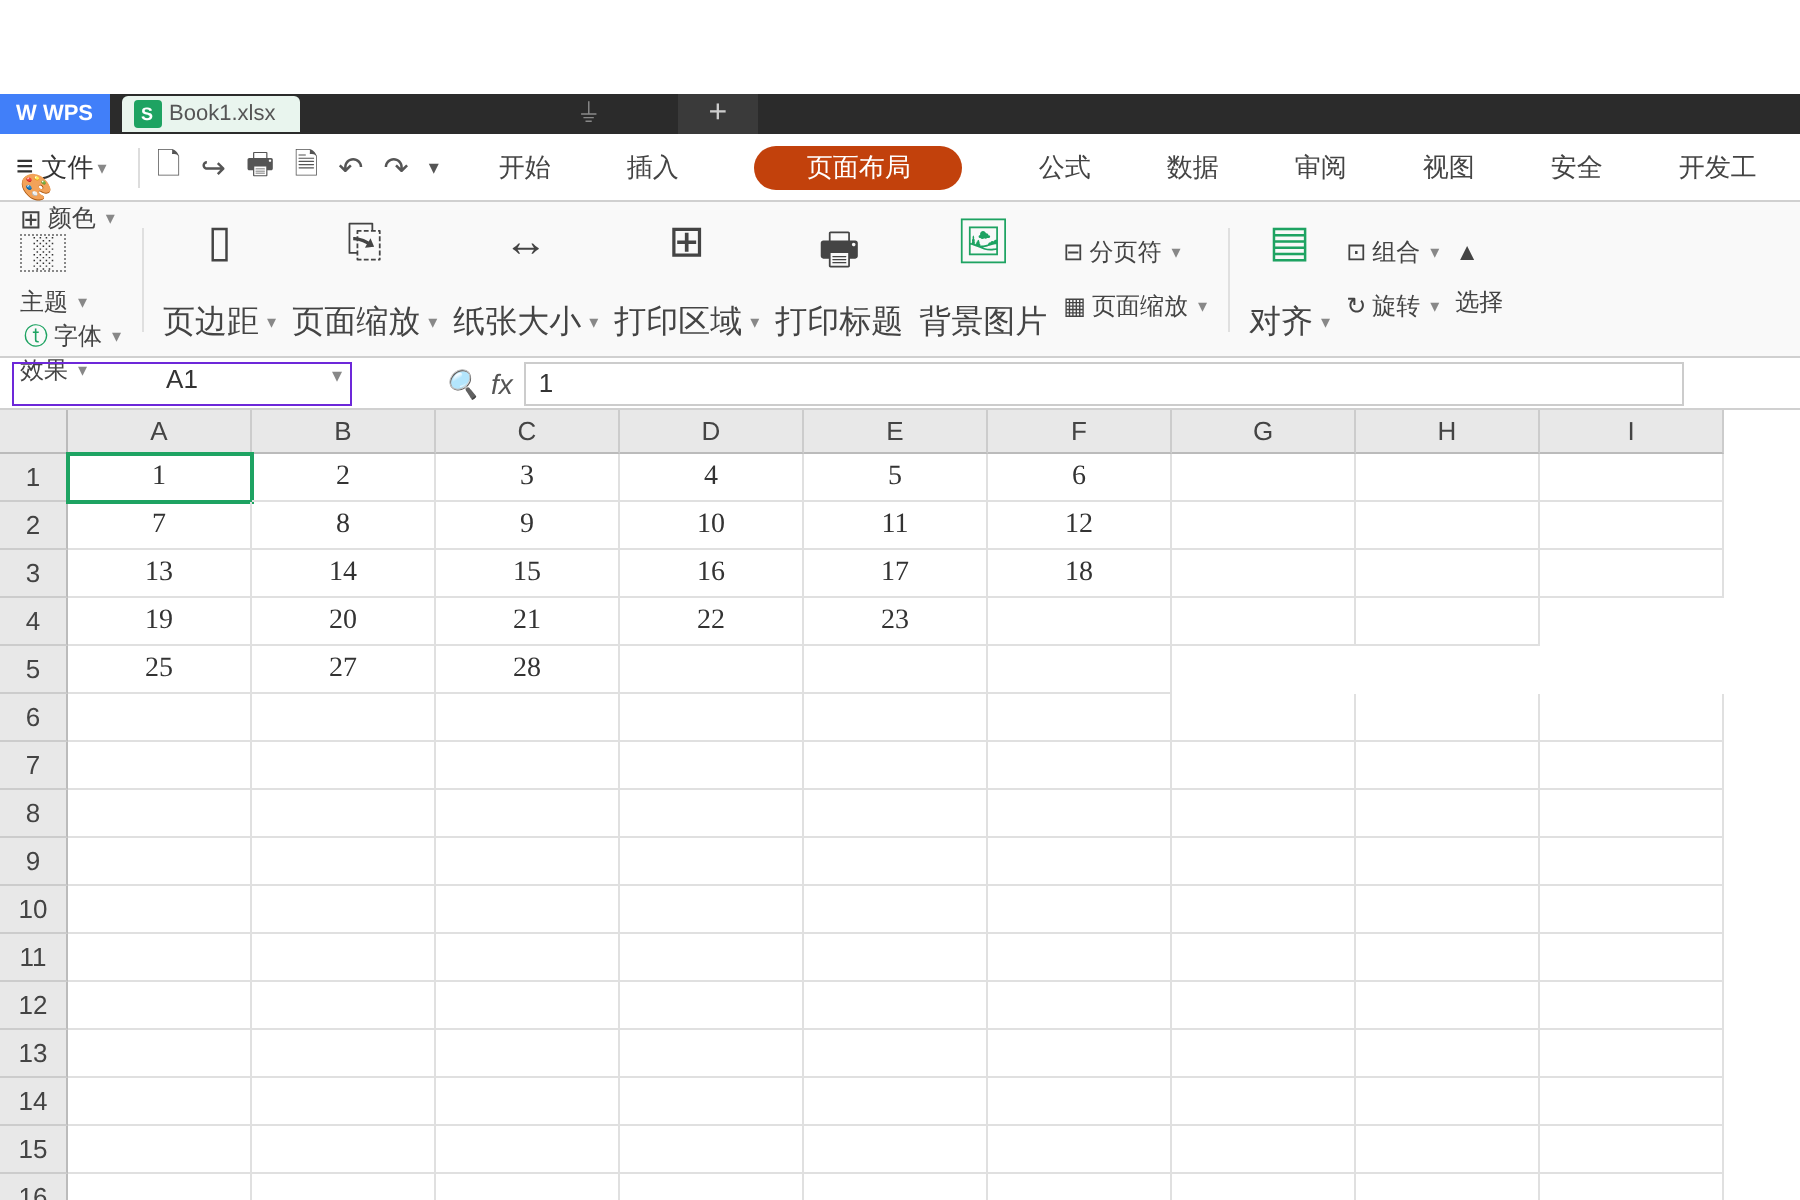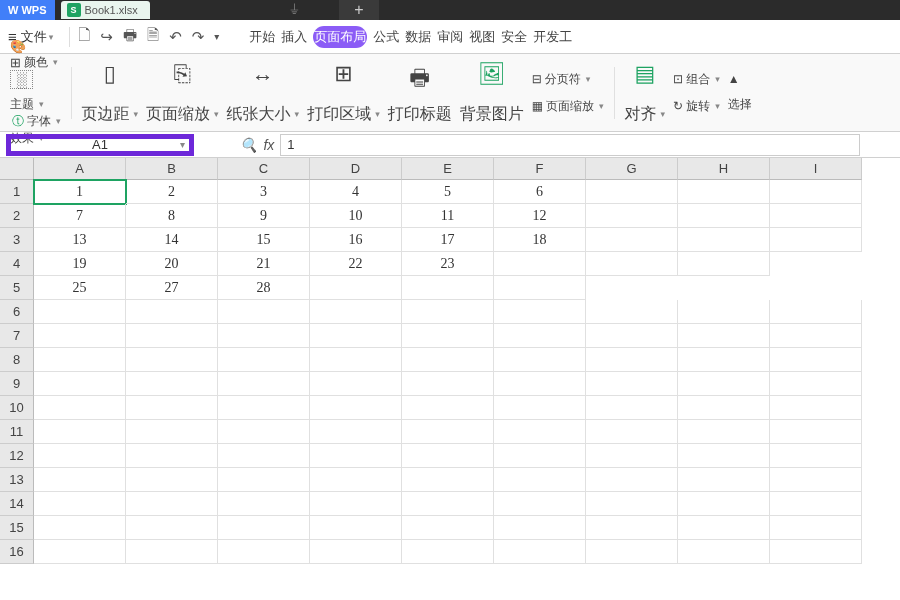--- a/index.html
+++ b/index.html
@@ -1,50 +1,50 @@
 <!DOCTYPE html>
 <html><head>
 <meta charset="utf-8">
 <style>
 * { box-sizing: border-box; margin: 0; padding: 0; font-family: "Microsoft YaHei", sans-serif; }
 body { background: #fff; width: 900px; height: 600px; overflow: hidden; font-size: 13px; color: #333; }
 
 
-.titlebar { height: 20px; background: #2b2b2b; display: flex; align-items: center; }
+.titlebar { height: 20px; background: #2b2b2b; display: flex; align-items: center; margin-top: 47px; }
 .titlebar .logo { background: #417ff9; color: #fff; padding: 0 8px; height: 20px; display: flex; align-items: center; font-size: 11px; font-weight: bold; }
 .titlebar .filetab { background: #e9f5ee; color: #555; margin-left: 6px; height: 18px; padding: 0 12px 0 6px; display: flex; align-items: center; font-size: 11px; border-radius: 3px 3px 0 0; }
 .titlebar .filetab .ficon { width: 14px; height: 14px; background: #1ea362; border-radius: 2px; margin-right: 4px; display: flex; align-items: center; justify-content: center; color: #fff; font-size: 9px; font-weight: bold; }
 .titlebar .mic { margin-left: 140px; color: #888; font-size: 13px; }
 .titlebar .plus { background: #3a3a3a; color: #ccc; width: 40px; height: 20px; display: flex; align-items: center; justify-content: center; margin-left: 40px; font-size: 16px; }
 
 
 .menubar { height: 34px; background: #fff; border-bottom: 1px solid #d0d0d0; display: flex; align-items: center; padding: 0 8px; }
 .menubar .fileMenu { display: flex; align-items: center; margin-right: 8px; cursor: pointer; }
 .menubar .hamb { font-size: 15px; margin-right: 4px; }
 .menubar .sep { width: 1px; height: 20px; background: #ddd; margin: 0 8px; }
 .menubar .qicons { display: flex; gap: 10px; align-items: center; }
 .menubar .qicons span { font-size: 15px; color: #555; cursor: pointer; }
-.menubar .tabs { display: flex; margin-left: 30px; gap: 6px; align-items: center; }
+.menubar .tabs { display: flex; margin-left: 30px; gap: 38px; align-items: center; }
 .menubar .tabs .tab { cursor: pointer; color: #444; }
-.menubar .tabs .tab.active { background: #8b5cf6; color: #fff; padding: 2px 1px; border-radius: 11px; }
+.menubar .tabs .tab.active { background: #c2410c; color: #fff; padding: 2px 26px; border-radius: 11px; }
 
 
 .ribbon { height: 78px; background: #f9f9f9; border-bottom: 1px solid #d0d0d0; display: flex; align-items: center; padding: 0 6px; }
 .rgroup { display: flex; flex-direction: column; align-items: center; padding: 0 4px; }
 .rgroup.big { justify-content: space-between; height: 64px; }
 .rgroup .ico { font-size: 22px; color: #444; }
 .rgroup .ico.green { color: #1ea362; }
 .rgroup .lbl { font-size: 16px; color: #444; display: flex; align-items: center; gap: 2px; margin-top: 3px; }
 .rsep { width: 1px; height: 52px; background: #e0e0e0; margin: 0 6px; }
 .mini { font-size: 12px; color: #444; display: flex; align-items: center; gap: 3px; }
 .dd::after { content: "▾"; font-size: 9px; color: #888; margin-left: 2px; }
 
 
 .fbar { height: 26px; background: #fff; border-bottom: 1px solid #d0d0d0; display: flex; align-items: center; }
-.namebox { width: 188px; height: 22px; margin: 0 6px; border: 5px solid #6d28d9; display: flex; align-items: center; justify-content: center; position: relative; font-size: 13px; }
+.namebox { width: 170px; height: 22px; margin: 0 6px; border: 1px solid #6d28d9; display: flex; align-items: flex-start; justify-content: center; position: relative; font-size: 13px; }
 .namebox .arrow { position: absolute; right: 4px; font-size: 10px; color: #888; }
 .fxarea { display: flex; align-items: center; gap: 6px; margin-left: 40px; }
 .fxarea .zoom, .fxarea .fx { font-size: 14px; color: #555; font-style: italic; }
 .finput { border: 1px solid #ccc; height: 22px; width: 580px; padding: 0 6px; font-size: 13px; display: flex; align-items: center; }
 
 
 .gridwrap { position: relative; }
 .corner { position: absolute; left: 0; top: 0; width: 34px; height: 22px; background: #e8e8e8; border-right: 1px solid #bbb; border-bottom: 1px solid #bbb; }
 .colhead { position: absolute; left: 34px; top: 0; height: 22px; display: flex; }
 .colhead .ch { width: 92px; background: #e8e8e8; border-right: 1px solid #ccc; border-bottom: 1px solid #bbb; display:flex; align-items:center; justify-content:center; font-size: 13px; color:#444;}

